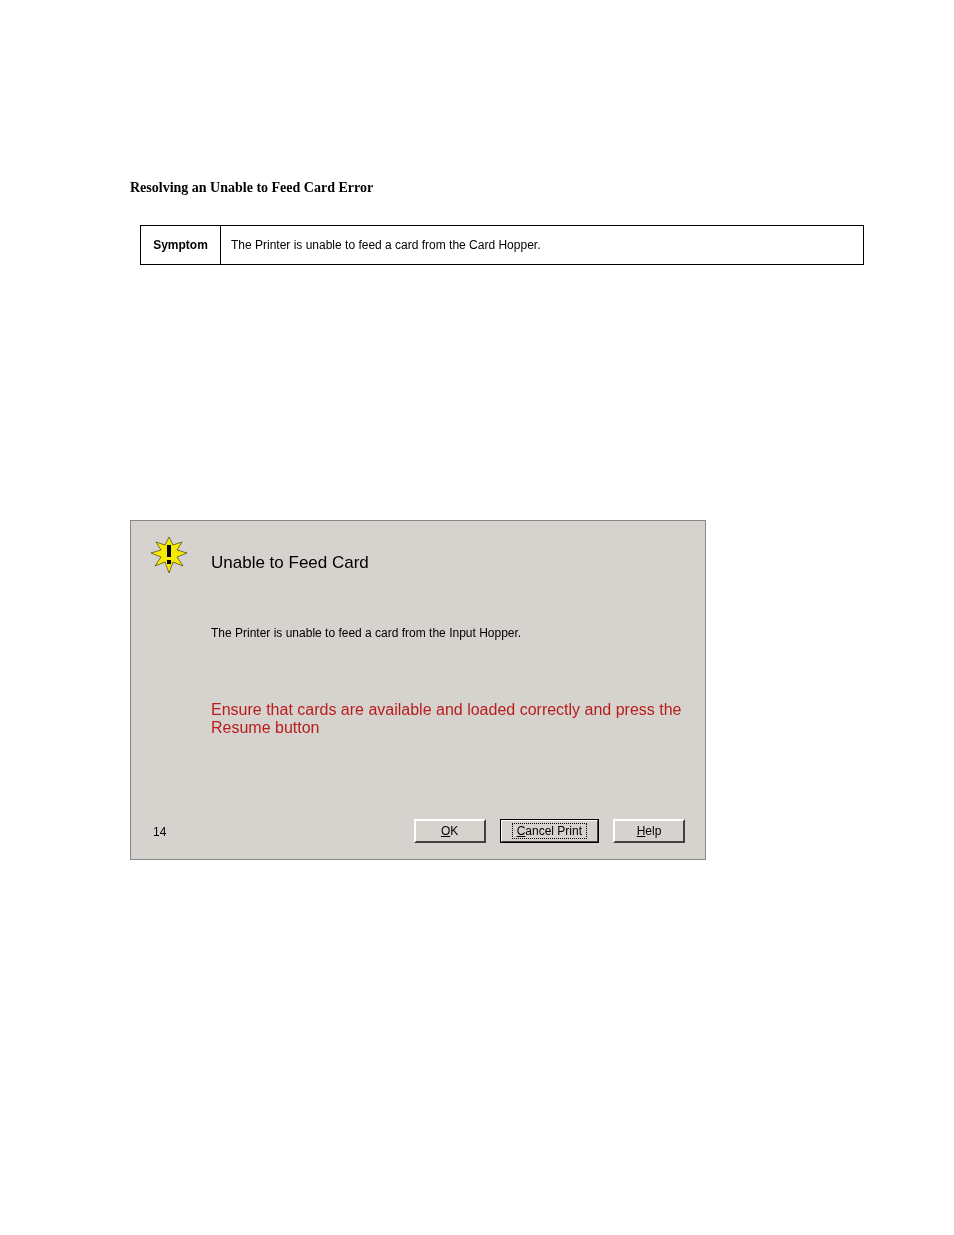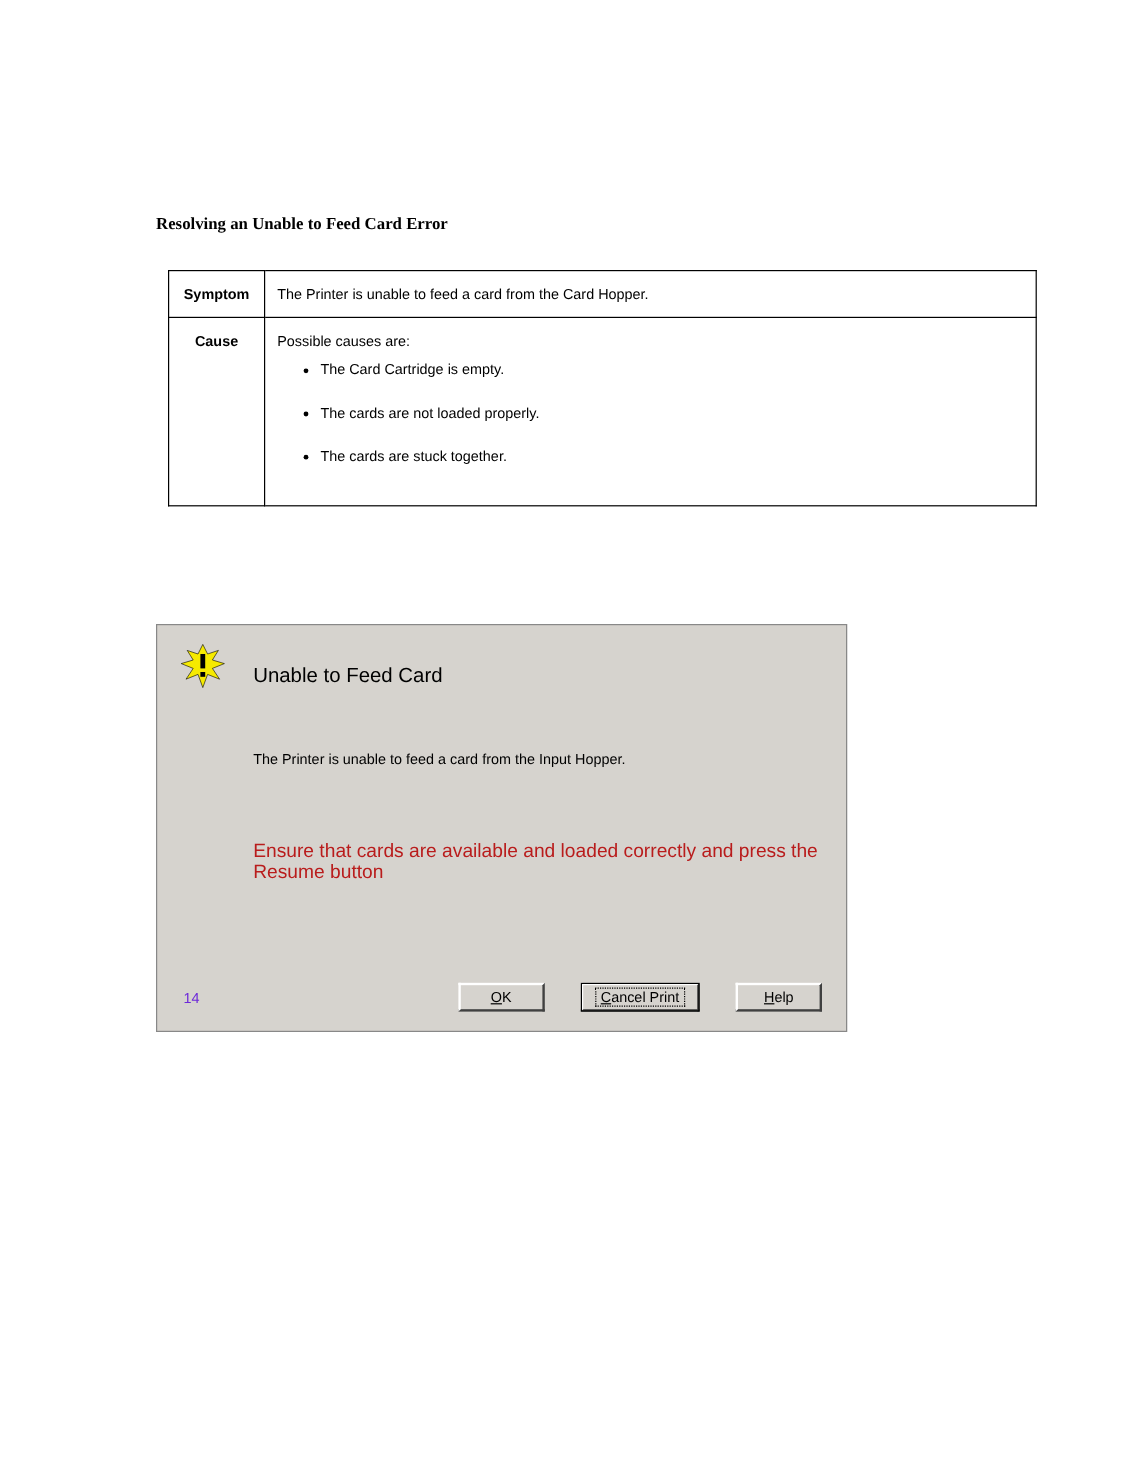--- a/index.html
+++ b/index.html
@@ -72,28 +72,28 @@
       top: 180px;
       left: 80px;
       font-size: 16px;
       color: #b91c1c;
     }
     .dialog-count {
       position: absolute;
       bottom: 20px;
       left: 22px;
       font-size: 12px;
-      color: #6d28d9;
+      color: #000000;
     }
     .dialog-buttons {
       position: absolute;
       bottom: 16px;
       right: 20px;
       display: flex;
-      gap: 30px;
+      gap: 14px;
     }
     .win-btn {
       min-width: 72px;
       height: 24px;
       padding: 0 10px;
       background: #d6d3ce;
       border-top: 2px solid #fff;
       border-left: 2px solid #fff;
       border-right: 2px solid #404040;
       border-bottom: 2px solid #404040;
@@ -120,31 +120,20 @@
 <body>
 
 <div class="section-heading">Resolving an Unable to Feed Card Error</div>
 
 <table class="table">
   <tbody>
       <tr>
     <td class="col1">Symptom</td>
     <td class="col2">The Printer is unable to feed a card from the Card Hopper.</td>
   </tr>
-  <tr>
-    <td class="col1">Cause</td>
-    <td class="col2">
-      <div>Possible causes are:</div>
-      <ul class="bullet-list">
-        <li>The Card Cartridge is empty.</li>
-        <li>The cards are not loaded properly.</li>
-        <li>The cards are stuck together.</li>
-      </ul>
-    </td>
-  </tr>
 </tbody>
   </table>
 
 <div class="dialog">
   <div class="dialog-icon">
     <svg viewBox="0 0 40 40" width="40" height="40">
       <polygon points="20,2 24,10 33,7 28,15 38,18 28,22 34,31 24,27 20,38 16,27 6,31 12,22 2,18 12,15 7,7 16,10" fill="#f6ea00" stroke="#000" stroke-width="0.5"></polygon>
       <rect x="18" y="10" width="4" height="12" fill="#000"></rect>
       <rect x="18" y="25" width="4" height="4" fill="#000"></rect>
     </svg>

